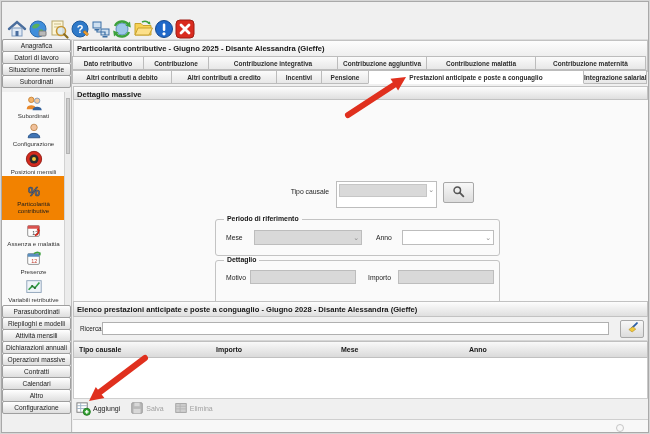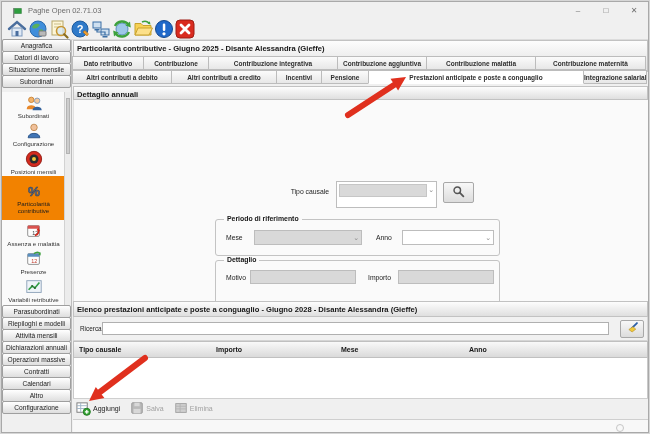--- a/index.html
+++ b/index.html
@@ -62,32 +62,20 @@
   .statusbar { position:absolute; top:379px; left:0; right:0; bottom:0; background:#f8f8f8; border-top:1px solid #cfcfcf; }
   .status-circle { position:absolute; right:24px; top:4px; width:8px; height:8px; border:1.5px solid #c6c6c6; border-radius:50%; }
 
   .arrows { position:absolute; left:0; top:0; width:650px; height:434px; pointer-events:none; z-index:40; }
 </style>
 </head>
 <body>
 
 <div class="window">
 
-  <div class="titlebar">
-    <span class="abs" style="left:9px;top:3px;width:12px;height:12px;">
-      <svg viewBox="0 0 12 12" width="12" height="12">
-          <rect x="2" y="1" width="1.4" height="10" fill="#8a8a8a"></rect>
-          <path d="M3.4 1.5 h7 v5 h-7 Z" fill="#2e9e3e" stroke="#1d6e2a" stroke-width="0.5"></path>
-        </svg>
-    </span>
-    <span class="title-text">Paghe Open 02.71.03</span>
-    <span class="win-ctrl" style="right:56px;">–</span>
-    <span class="win-ctrl" style="right:28px;">□</span>
-    <span class="win-ctrl" style="right:0;">✕</span>
-  </div>
 
   <div class="toolbar">
     <span class="tbicon">
       <svg viewBox="0 0 20 20" width="20" height="20">
           <path d="M2 10 L10 3 L18 10" fill="none" stroke="#4a6e9e" stroke-width="2.4" stroke-linecap="round"></path>
           <rect x="5" y="9" width="10" height="8" fill="#dfe9f5" stroke="#7d99bd"></rect>
           <rect x="8.5" y="12" width="3" height="5" fill="#4a6e9e"></rect>
         </svg>
     </span>
     <span class="tbicon">
@@ -266,21 +254,21 @@
     </div>
     <div class="tabs" style="top:30px;">
       <div class="tab" style="width:100px;">Altri contributi a debito</div>
       <div class="tab" style="width:106px;">Altri contributi a credito</div>
       <div class="tab" style="width:46px;">Incentivi</div>
       <div class="tab" style="width:48px;">Pensione</div>
       <div class="tab active" style="width:216px;">Prestazioni anticipate e poste a conguaglio</div>
       <div class="tab" style="width:64px;">Integrazione salariale</div>
     </div>
 
-    <div class="sechdr abs" style="top:46px;left:0;right:0;height:14px;">Dettaglio annuali</div>
+    <div class="sechdr abs" style="top:46px;left:0;right:0;height:14px;">Dettaglio massive</div>
 
     <div class="form-area">
 
       <span class="lbl" style="left:125px;top:88px;width:130px;text-align:right;">Tipo causale</span>
       <div class="en-input" style="left:262px;top:81px;width:101px;height:27px;">
         <div class="abs" style="left:2px;top:2px;width:88px;height:13px;background:#d9d9d9;border:1px solid #c6c6c6;"></div>
         <span class="chev" style="right:2px;top:4px;">⌄</span>
       </div>
       <div class="mini-btn" style="left:369px;top:82px;width:31px;height:21px;">
         <span>

